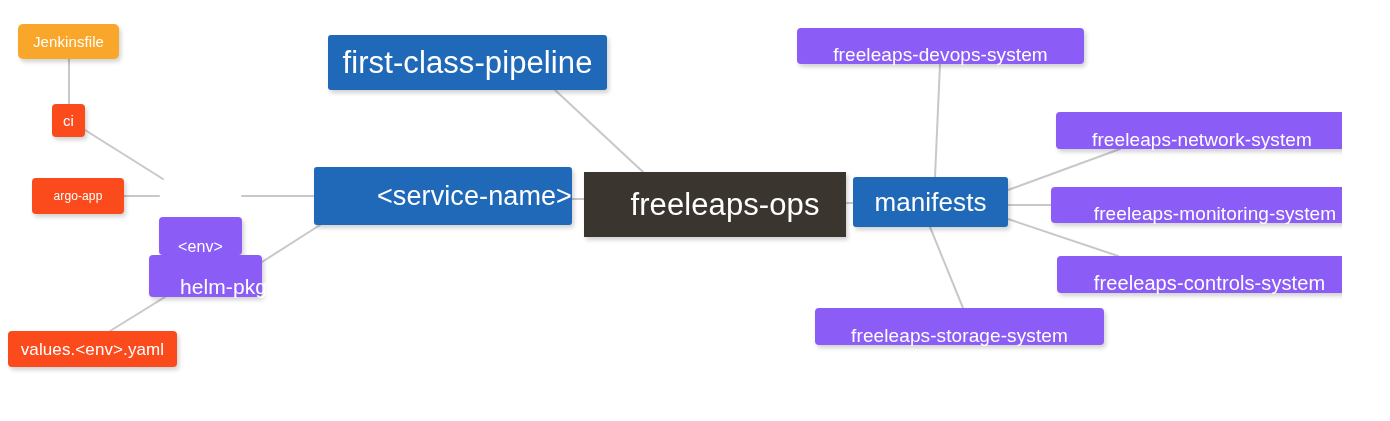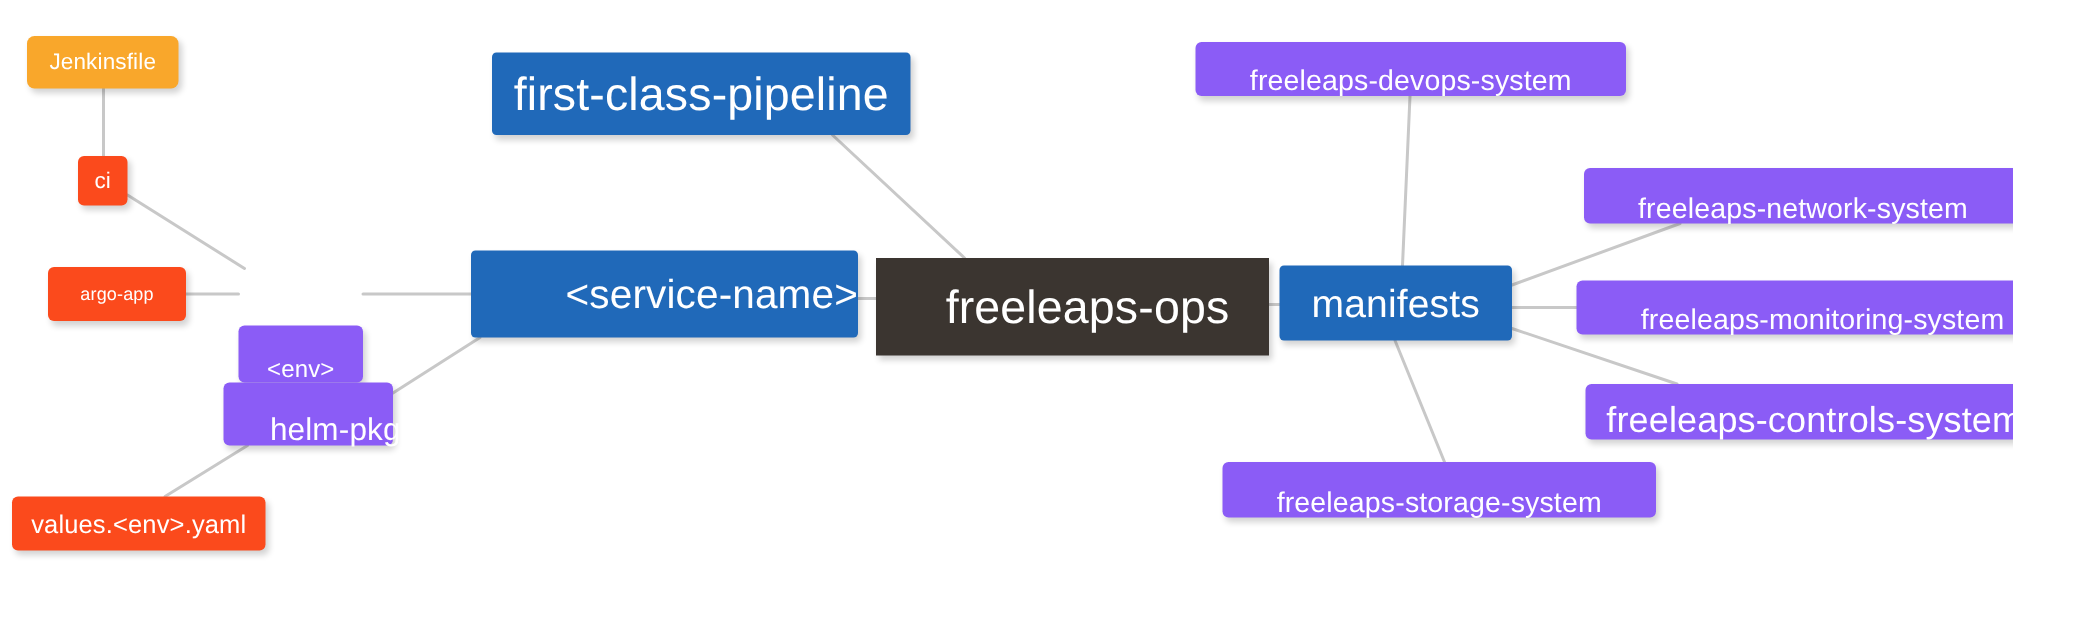--- a/index.html
+++ b/index.html
@@ -119,20 +119,20 @@
       </div>
       <div class="node n-green" style="left: 797px; top: 28px; width: 287px; height: 36px; font-size: 19px;">
         <span>freeleaps-devops-system</span>
       </div>
       <div class="node n-green" style="left: 1056px; top: 112px; width: 292px; height: 37px; font-size: 19px;">
         <span>freeleaps-network-system</span>
       </div>
       <div class="node n-green" style="left: 1051px; top: 187px; width: 328px; height: 36px; font-size: 19px;">
         <span>freeleaps-monitoring-system</span>
       </div>
-      <div class="node n-green" style="left: 1057px; top: 256px; width: 293px; height: 37px; font-size: 24px; padding-left: 12px;">
+      <div class="node n-green" style="left: 1057px; top: 256px; width: 293px; height: 37px; font-size: 20px; padding-left: 12px;">
         <span>freeleaps-controls-system</span>
       </div>
       <div class="node n-green" style="left: 815px; top: 308px; width: 289px; height: 37px; font-size: 19px;">
         <span>freeleaps-storage-system</span>
       </div>
     </div>
 </div>
 
 </body></html>

